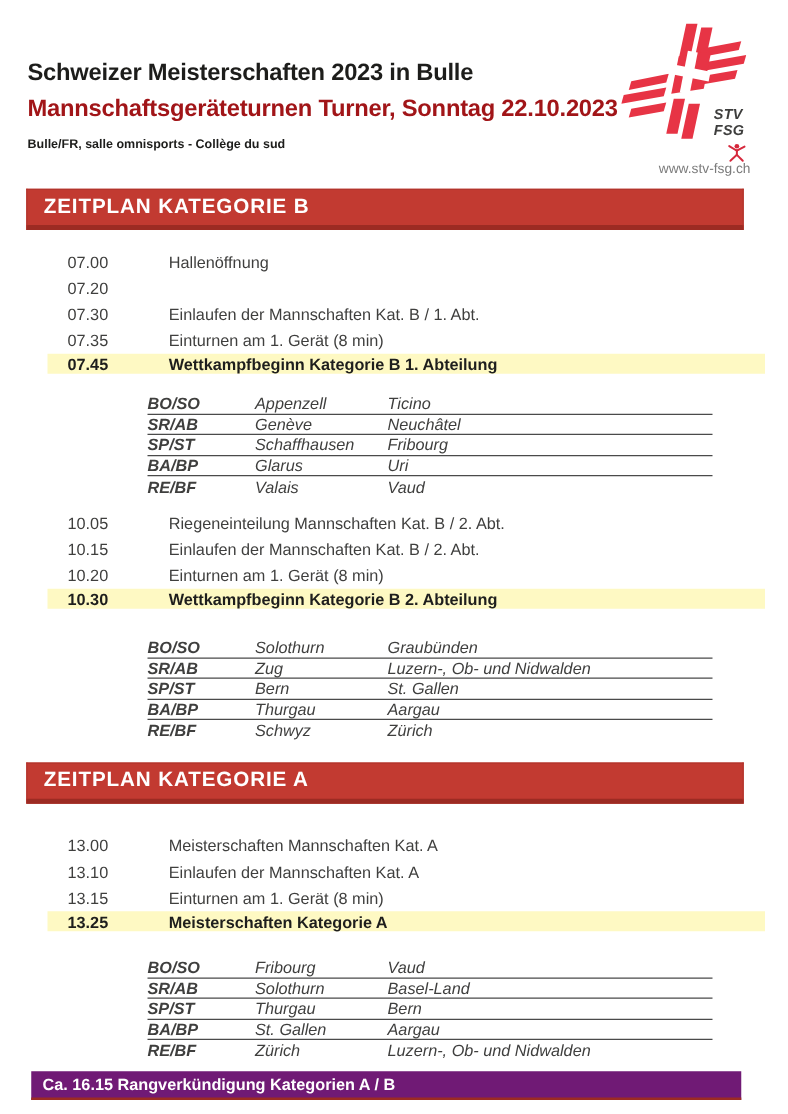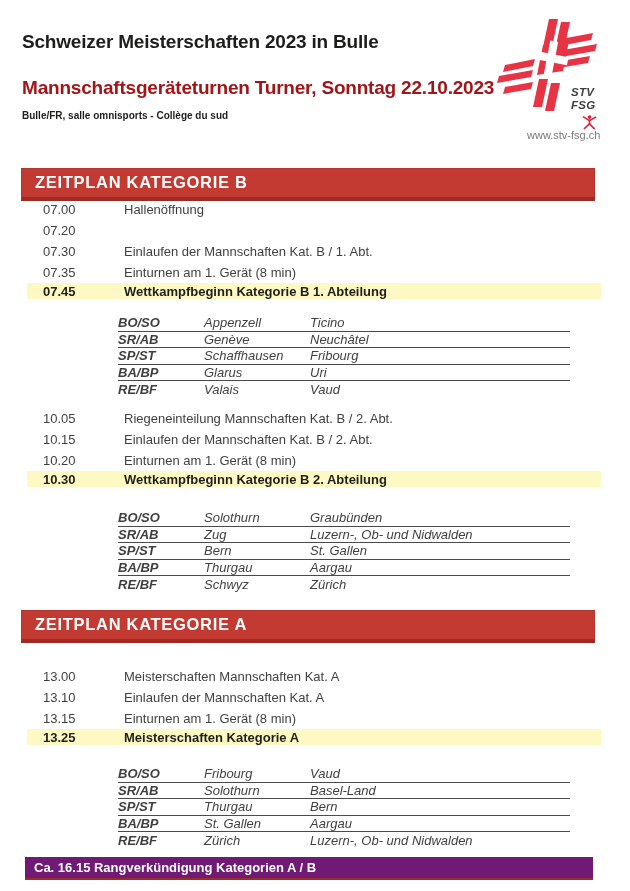--- a/index.html
+++ b/index.html
@@ -1,39 +1,39 @@
 <!DOCTYPE html>
 <html><head>
 <meta charset="utf-8">
 <style>
   html,body { margin:0; padding:0; background:#ffffff; }
   .page {
     position:relative; width:630px; height:891px; background:#ffffff;
     font-family:"Liberation Sans", sans-serif; color:#3f3f3e; overflow:hidden;
   }
   
-  .title    { position:absolute; left:22px; top:31px;  font-size:19px; font-weight:700; color:#1d1d1b; letter-spacing:-0.2px; }
+  .title    { position:absolute; left:22px; top:48px;  font-size:19px; font-weight:700; color:#1d1d1b; letter-spacing:-0.2px; }
   .subtitle { position:absolute; left:22px; top:77px;  font-size:19px; font-weight:700; color:#a11518; letter-spacing:-0.2px; }
   .location { position:absolute; left:22px; top:110px; font-size:10px; font-weight:700; color:#1d1d1b; }
   .logo     { position:absolute; left:497px; top:13px; width:100px; height:100px; }
   .logo-text{ position:absolute; left:571px; top:86px; font-size:11.5px; font-weight:700; font-style:italic;
               color:#3e3e3d; line-height:1.1; letter-spacing:0.3px; }
   .website  { position:absolute; left:527px; top:129px; font-size:11px; color:#7b7b7b; }
   .gymnast  { position:absolute; left:580px; top:114px; width:19px; height:16px; }
   
   .banner {
     position:absolute; left:21px; width:574px; height:33px; box-sizing:border-box;
     background:#c23a31; border:1px solid #b2352c; border-bottom:4px solid #9c2b23;
     color:#ffffff; font-weight:700; font-size:16.5px; letter-spacing:0.7px;
     line-height:27px; padding-left:13px; white-space:nowrap;
   }
-  #banner-b { top:168px; }
+  #banner-b { top:151px; }
   #banner-a { top:610px; }
   
-  .sched { position:absolute; left:6px; width:545px; }
+  .sched { position:absolute; left:17px; width:545px; }
   #sched-b1 { top:199px; }
   #sched-b2 { top:408px; }
   #sched-a  { top:666px; }
   .srow { display:flex; align-items:center; height:21px; font-size:13px; padding-left:37px; color:#3f3f3e; }
   .srow .stime { flex:0 0 81px; }
   .srow.hl {
     height:16px; margin-left:21px; width:574px; box-sizing:border-box; padding-left:16px;
     background:#fef9c3; font-weight:700; color:#1e1e1d;
   }
   

